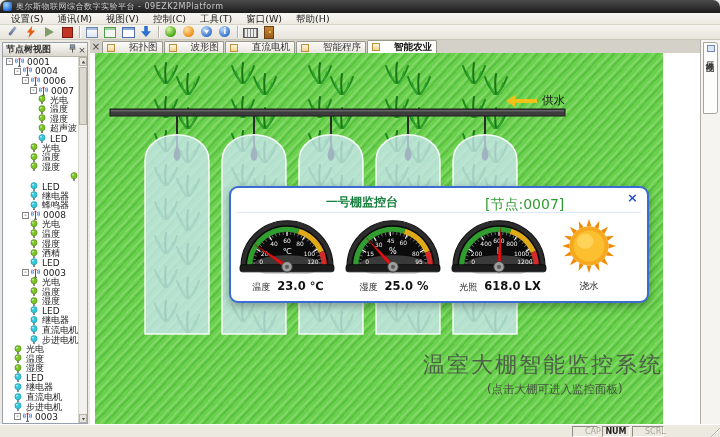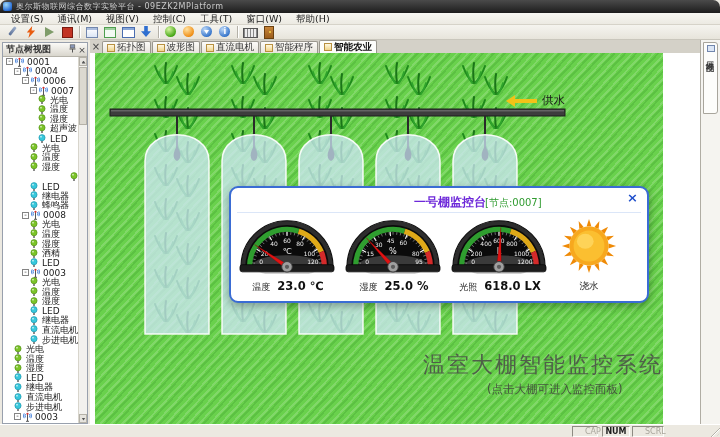--- a/index.html
+++ b/index.html
@@ -74,21 +74,21 @@
   .sb-btn::before { content:""; position:absolute; left:1.5px; width:4px; height:3px; background:#555; }
   .sb-up { top:0; } .sb-up::before { top:2.5px; clip-path:polygon(50% 0,0 100%,100% 100%); }
   .sb-dn { bottom:0; } .sb-dn::before { top:2.5px; clip-path:polygon(50% 100%,0 0,100% 0); }
   .sb-thumb { position:absolute; left:0; top:10px; width:8px; height:58px; background:#dcd9d0; border:1px solid #b5b2a8; }
 
   
   .canvas { position:absolute; left:90px; top:40px; width:610px; height:384px; background:#fff; }
   .tabrow { position:absolute; left:0; top:0; right:0; height:13px; background:#d4d1c8;
     display:flex; align-items:flex-end; }
   .tab-close { font-size:10px; color:#444; width:12px; text-align:center; line-height:12px; }
-  .tab { display:inline-flex; align-items:center; gap:2px; height:12px; padding:0 4px; margin-right:1px;
+  .tab { display:inline-flex; align-items:center; gap:14px; height:12px; padding:0 4px; margin-right:1px;
     background:linear-gradient(#fcfbf8,#e8e5dd); border:1px solid #9a978e; border-bottom:none;
     border-radius:2px 2px 0 0; font-size:9.5px; color:#333; }
   .tab.active { font-weight:bold; background:#fdfdfb; height:13px; color:#111; }
   .tab-ico { width:8px; height:8px; border:1px solid #b89040; background:linear-gradient(#fff8e0,#f0d48a); flex:none; }
 
   .scene { position:absolute; left:5px; top:13px; width:568px; height:371px; overflow:hidden;
     background-color:#69d14c;
     background-image:
       repeating-linear-gradient(133deg, rgba(255,255,255,.16) 0 2px, transparent 2px 8px),
       repeating-linear-gradient(133deg, rgba(10,95,10,.14) 3px 5px, transparent 5px 11px); }
@@ -97,23 +97,23 @@
   .supply .arrow { position:relative; width:22px; height:4px; background:#f2c218; }
   .supply .arrow::before { content:""; position:absolute; left:-9px; top:-4px; width:0; height:0;
     border-right:9px solid #f2c218; border-top:6px solid transparent; border-bottom:6px solid transparent; }
   .supply .lbl { font-size:11.5px; color:#1a1a1a; }
   .scene-title { position:absolute; left:328px; top:297px; font-size:22px; color:#4f5f49; letter-spacing:2px; }
   .scene-sub { position:absolute; left:392px; top:329px; font-size:11.5px; color:#44523e; }
 
   
   .dialog { position:absolute; left:139px; top:146px; width:420px; height:117px; background:#fff;
     border:2px solid #3a6cd4; border-radius:9px; box-shadow:0 3px 8px rgba(0,0,0,.32); }
-  .dlg-title { position:absolute; left:95px; top:6px; width:160px; text-align:right;
-    font-size:12px; font-weight:bold; color:#6d28d9; }
-  .dlg-node { position:absolute; left:254px; top:8px; font-size:10px; color:#2f9b2f; }
+  .dlg-title { position:absolute; left:95px; top:6px; width:160px; text-align:left;
+    font-size:12px; font-weight:bold; color:#15803d; }
+  .dlg-node { position:absolute; left:254px; top:8px; font-size:14px; color:#2f9b2f; }
   .dlg-close { position:absolute; right:9px; top:3px; font-size:13px; font-weight:bold; color:#2050cc; line-height:14px; }
   .dlg-line { position:absolute; left:6px; right:6px; top:24px; height:1px; background:#dbe6f8; }
   .gauge-block { position:absolute; top:26px; width:98px; }
   .gauge-label-row { margin-top:1px; display:flex; justify-content:center; gap:7px; align-items:baseline; }
   .gname { font-size:9px; color:#222; }
   .gval { font-size:11.5px; font-weight:bold; color:#111; }
   .sun-block { position:absolute; left:327px; top:30px; width:62px; text-align:center; }
   .sun-lbl { margin-top:2px; font-size:9.5px; color:#222; }
 
   

